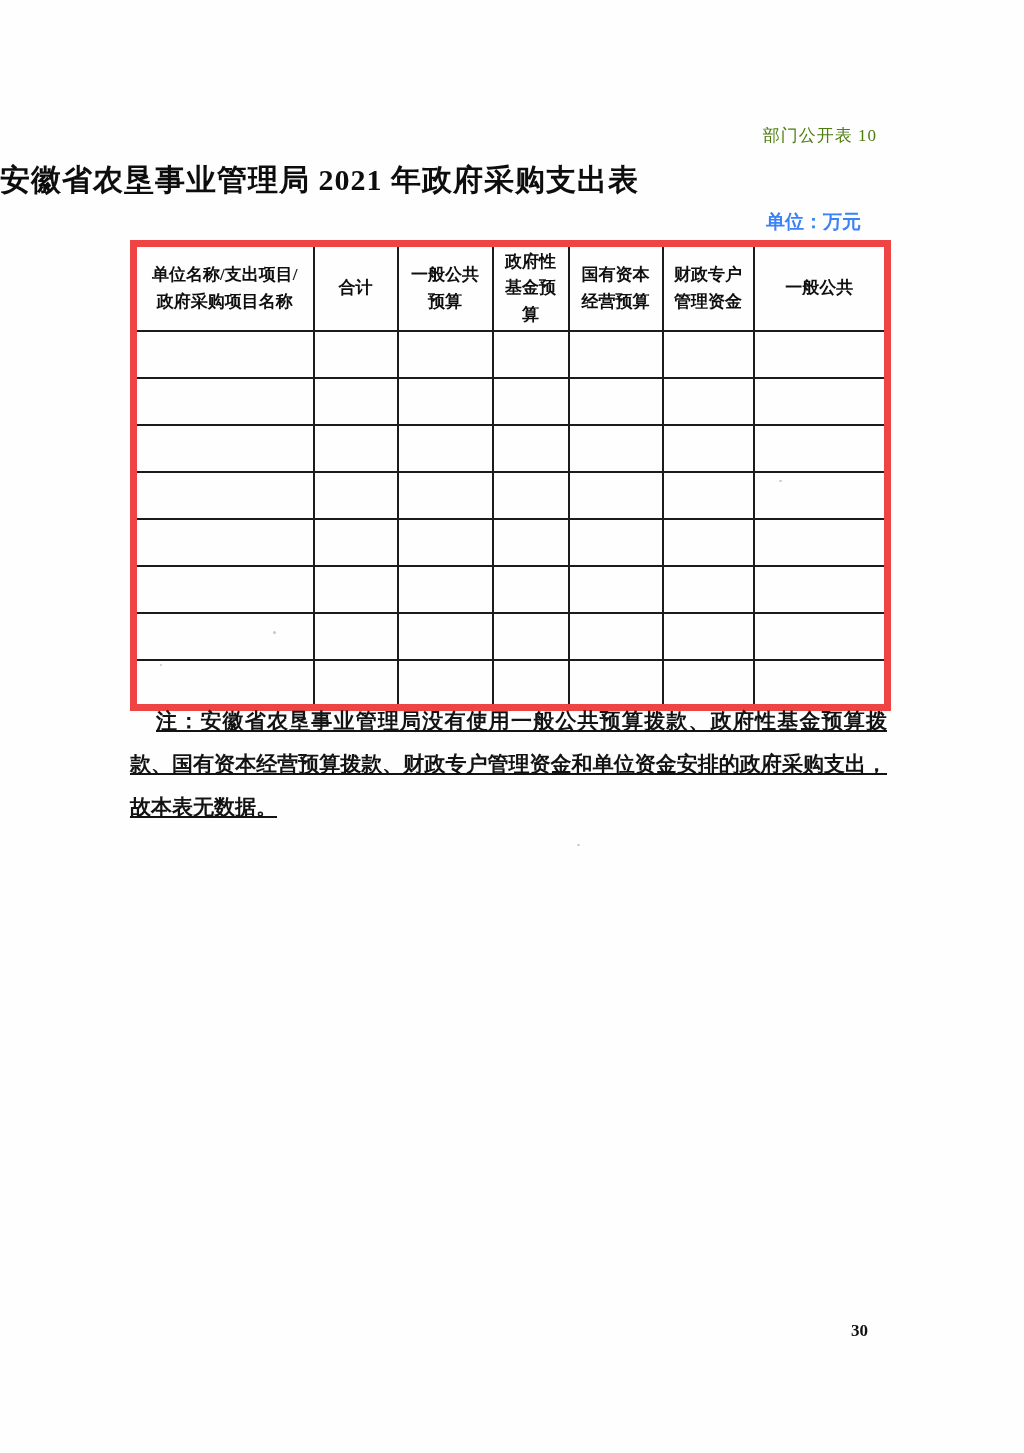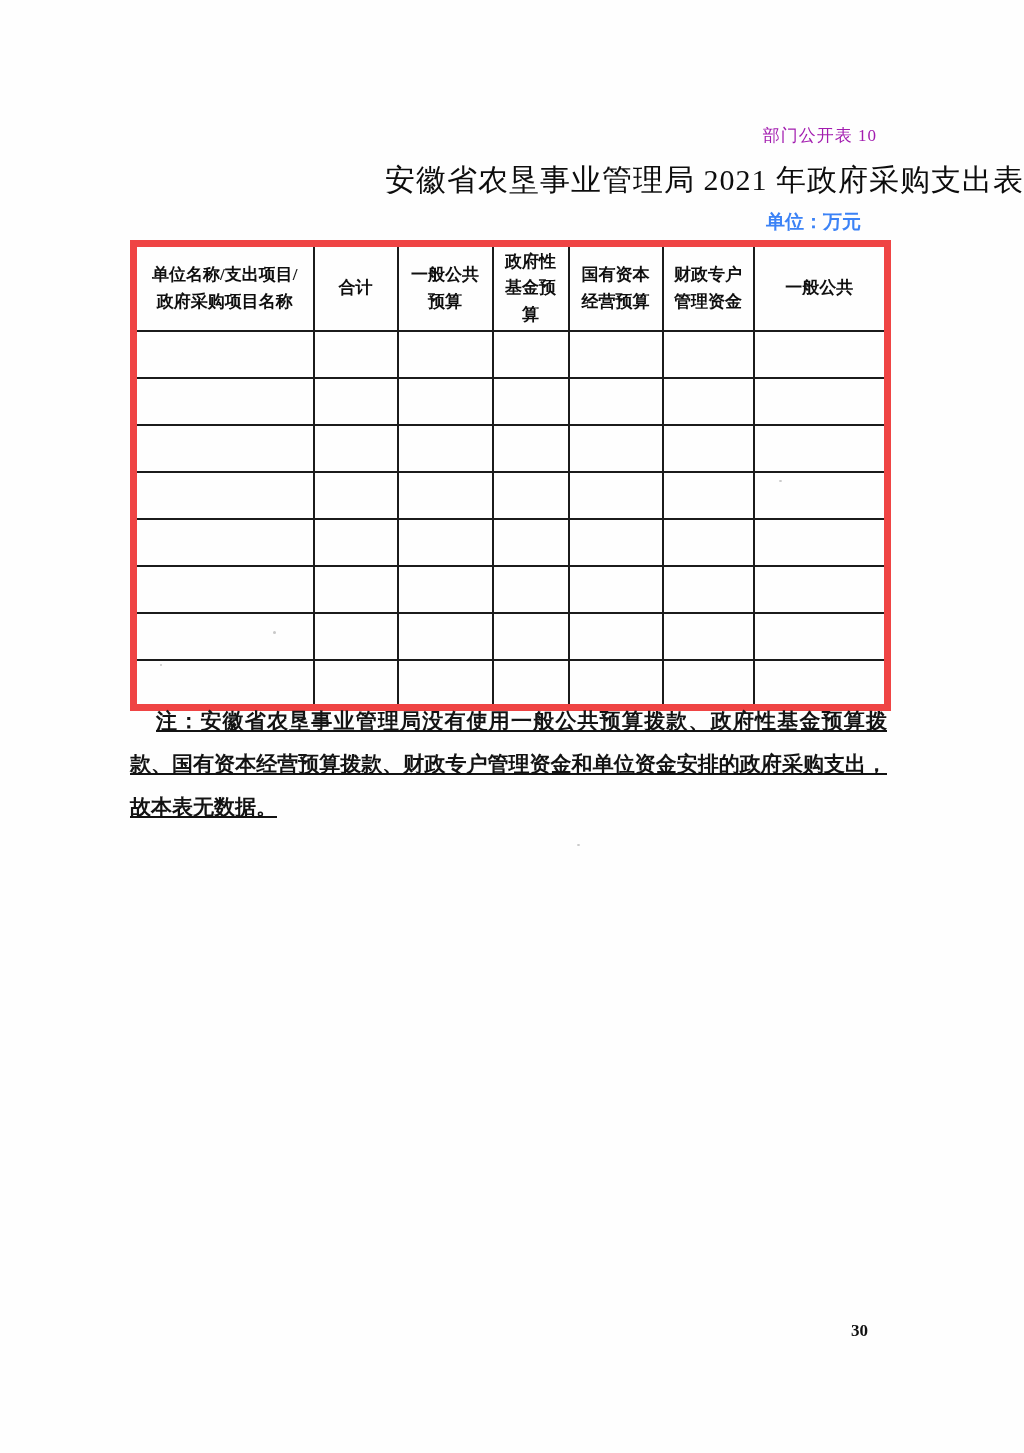--- a/index.html
+++ b/index.html
@@ -14,31 +14,31 @@
     overflow: hidden;
   }
 
   .corner-label {
     position: absolute;
     top: 124px;
     right: 147px;
     font-size: 17px;
     font-weight: 400;
     letter-spacing: 1px;
-    color: #a21caf;
+    color: #4d7c0f;
   }
 
   .doc-title {
     position: absolute;
     top: 160px;
     left: 0;
     width: 100%;
-    text-align: right;
+    text-align: left;
     font-size: 30px;
-    font-weight: 400;
+    font-weight: 700;
     letter-spacing: 1px;
     color: #0d0d0d;
   }
 
   .unit-label {
     position: absolute;
     top: 209px;
     right: 163px;
     font-size: 19px;
     font-weight: 700;

